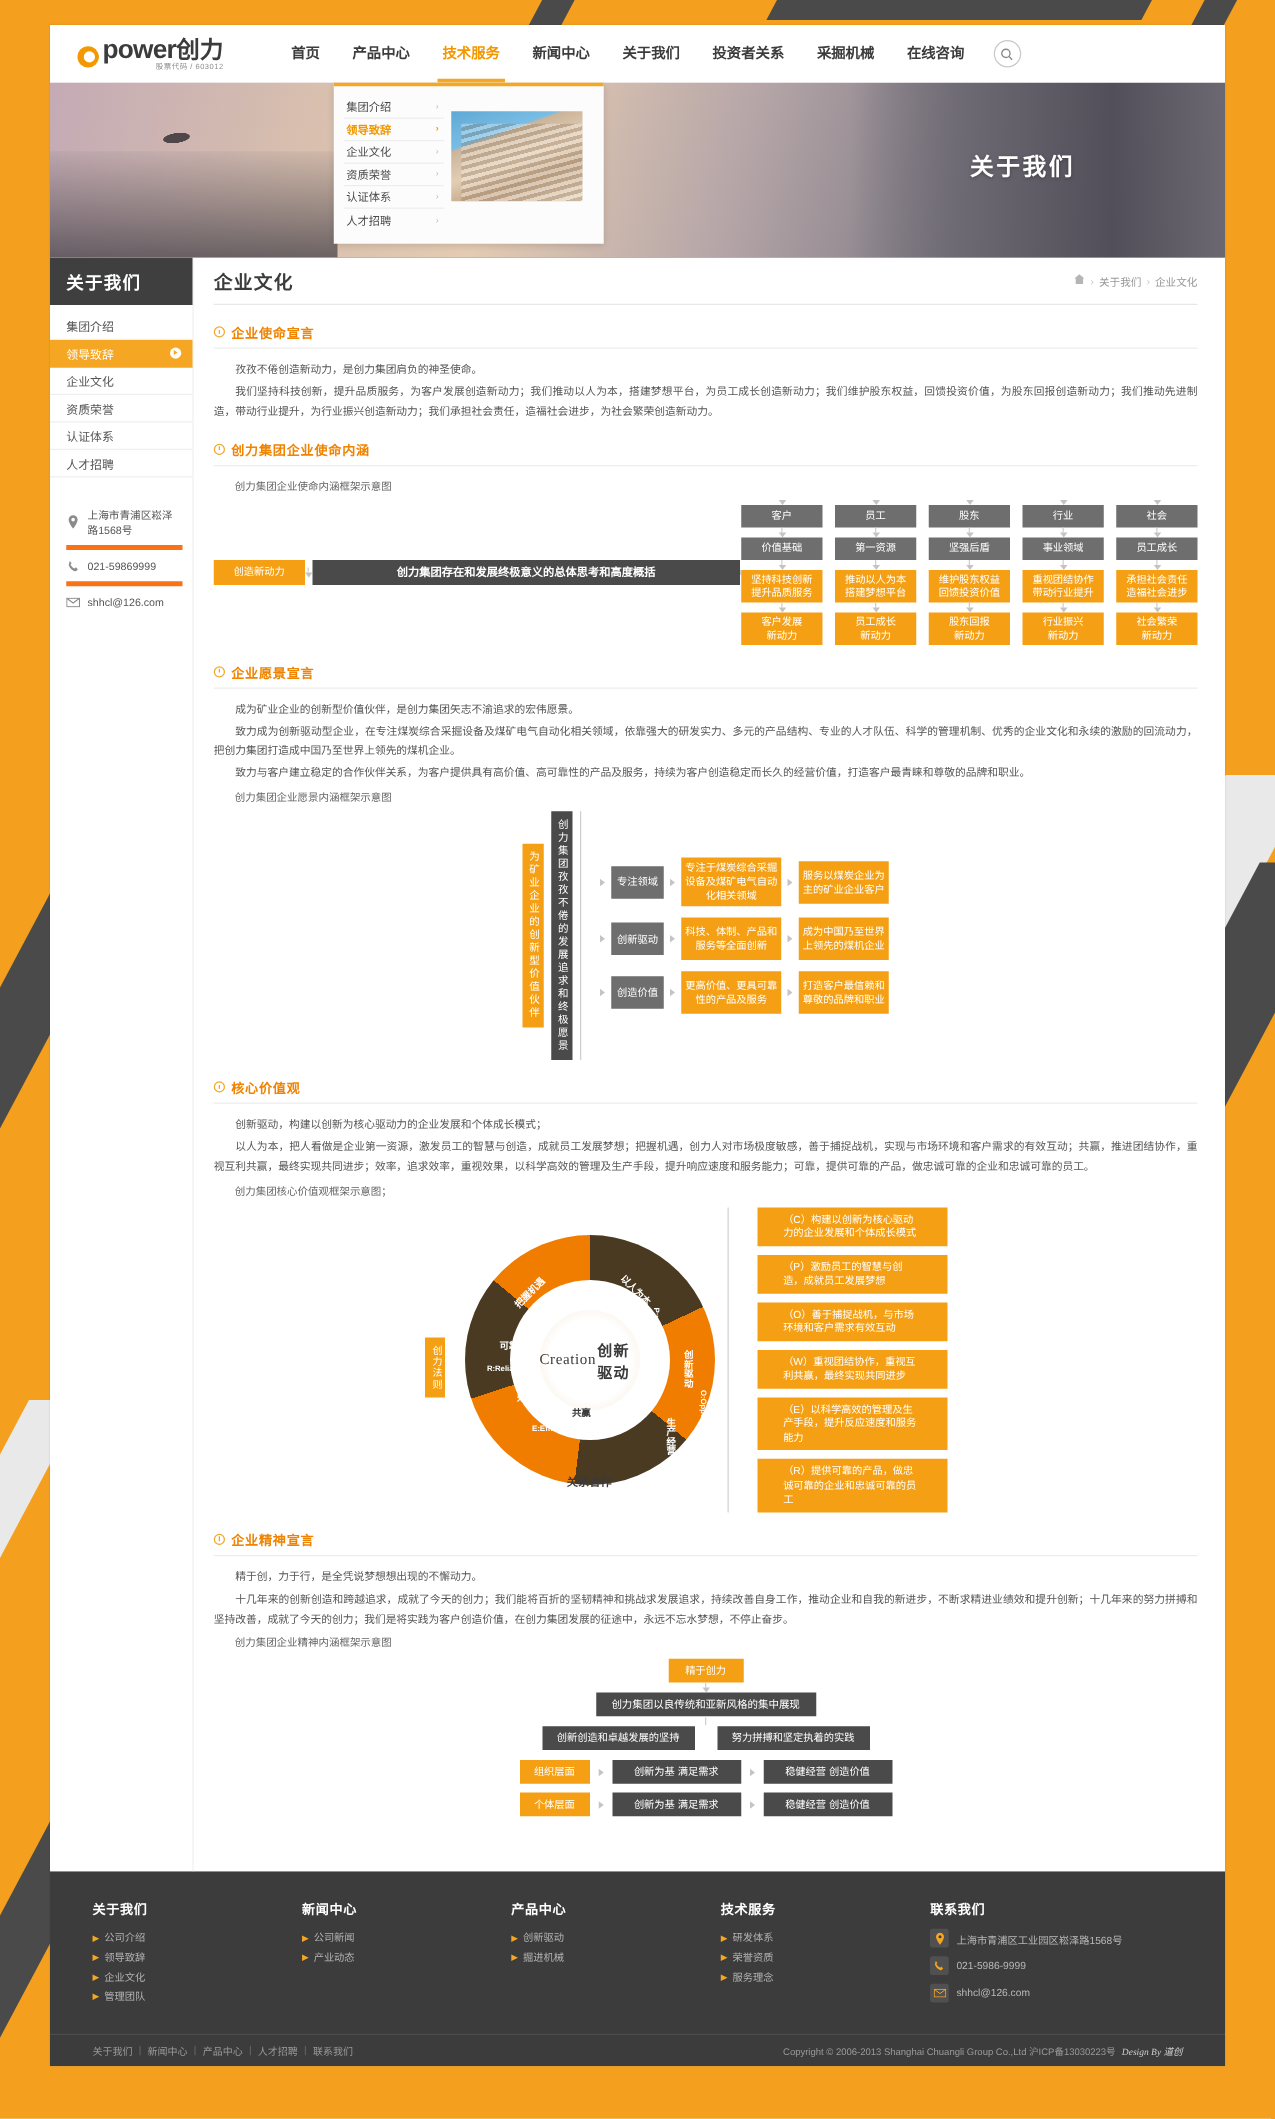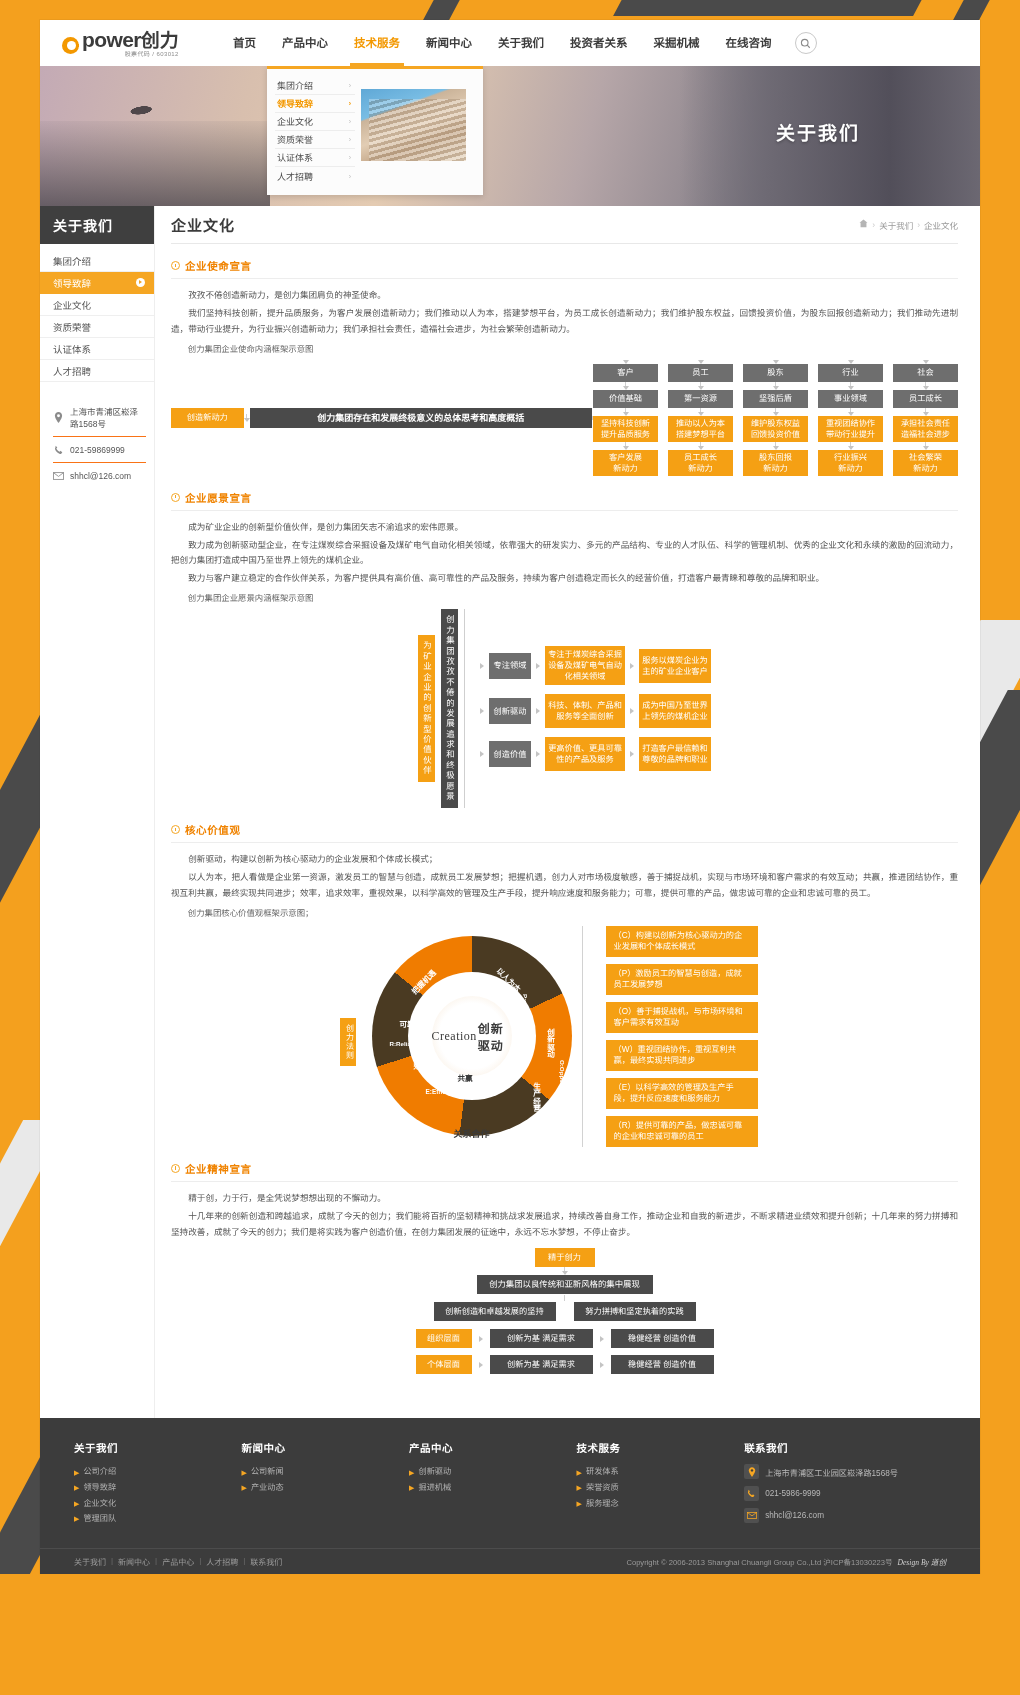--- a/index.html
+++ b/index.html
@@ -92,21 +92,21 @@
   .side-head{height:38px;background:#3f3f3f;color:#fff;display:flex;align-items:center;padding-left:13px;font-size:14px;font-weight:bold;letter-spacing:1px;}
   .side-menu{padding:6px 0 0 0;}
   .side-item{
     height:22px;display:flex;align-items:center;justify-content:space-between;
     font-size:9.5px;color:#555;padding:0 9px 0 13px;border-bottom:1px solid #efefef;cursor:pointer;
   }
   .side-item.active{background:#f5a623;color:#fff;border-bottom-color:#f5a623;}
   .side-dot{width:9px;height:9px;border-radius:50%;background:#fff;position:relative;}
   .side-dot:after{content:"";position:absolute;left:3.2px;top:2px;border-left:3px solid #f5a623;border-top:2.5px solid transparent;border-bottom:2.5px solid transparent;}
   .side-contact{padding:16px 8px 20px 13px;}
-  .sc-row{display:flex;align-items:center;gap:6px;font-size:8.5px;color:#555;padding:7px 0;border-bottom:1px solid #f97316;}
+  .sc-row{display:flex;align-items:center;gap:6px;font-size:8.5px;color:#555;padding:7px 0;border-bottom:4px solid #f97316;}
   .sc-row:last-child{border-bottom:none;}
   .sc-ico{width:11px;height:11px;flex:0 0 11px;display:flex;align-items:center;justify-content:center;color:#8b8b8b;font-size:9px;}
 
   .content{flex:1;padding:0 22px 40px 16px;background:#fff;min-width:0;}
   .content-head{display:flex;align-items:center;justify-content:space-between;height:38px;border-bottom:1px solid #e8e8e8;margin-bottom:14px;}
   .page-title{font-size:15px;color:#3c3c3c;font-weight:bold;letter-spacing:1px;}
   .crumb{font-size:8.5px;color:#999;display:flex;align-items:center;gap:4px;}
   .crumb span{color:#999;}
   .crumb .sep{color:#c9c9c9;}
 
@@ -161,21 +161,21 @@
     background:radial-gradient(circle,#fff 58%,#f6e6d2 100%);
     display:flex;flex-direction:row;align-items:center;justify-content:center;gap:1px;}
   .wheel .core .en{font-family:"Liberation Serif",serif;font-size:12px;color:#3a3a3a;letter-spacing:.5px;}
   .wheel .core .cn{font-size:12px;font-weight:bold;color:#3a3a3a;letter-spacing:1px;}
   .w-lab{position:absolute;font-size:7.6px;color:#fff;font-weight:bold;white-space:nowrap;}
   .w-lab.dark{color:#3a3a3a;}
   .w-side{position:absolute;left:-32px;top:82px;width:16px;background:#f5a014;color:#fff;
     writing-mode:vertical-rl;text-orientation:upright;font-size:8px;padding:6px 1px;text-align:center;letter-spacing:1px;}
   .w-bottom{position:absolute;left:50%;transform:translateX(-50%);bottom:-4px;font-size:9px;font-weight:bold;color:#3a3a3a;}
   .cv-list{display:flex;flex-direction:column;gap:7px;}
-  .cv-item{width:152px;min-height:27px;padding:4px 8px;font-size:8.2px;line-height:1.4;
+  .cv-item{width:152px;min-height:27px;padding:4px 21px;font-size:8.2px;line-height:1.4;
     background:#f5a014;color:#fff;display:flex;align-items:center;}
   .cv-rail{width:14px;align-self:stretch;border-left:1px solid #d2d2d2;}
 
   
   .sp-d{display:flex;flex-direction:column;align-items:center;margin:8px 0 4px 0;}
   .sp-top{width:60px;height:19px;}
   .sp-bar{width:176px;height:19px;font-size:8.4px;}
   .sp-two{display:flex;gap:18px;}
   .sp-cell{width:122px;height:19px;font-size:8.2px;}
   .sp-rows{display:flex;flex-direction:column;gap:7px;margin-top:8px;}
@@ -349,20 +349,24 @@
         </div>
       </div>
 
       <div class="sec-head">
         <span class="sec-ico"></span>
         <span class="sec-title">企业使命宣言</span>
       </div>
       <p class="body">孜孜不倦创造新动力，是创力集团肩负的神圣使命。</p>
       <p class="body">我们坚持科技创新，提升品质服务，为客户发展创造新动力；我们推动以人为本，搭建梦想平台，为员工成长创造新动力；我们维护股东权益，回馈投资价值，为股东回报创造新动力；我们推动先进制造，带动行业提升，为行业振兴创造新动力；我们承担社会责任，造福社会进步，为社会繁荣创造新动力。</p>
 
+      <div class="sec-head">
+        <span class="sec-ico"></span>
+        <span class="sec-title">创力集团企业使命内涵</span>
+      </div>
       <div class="cap">创力集团企业使命内涵框架示意图</div>
 
       <div class="diagram mission-d">
         <div class="box b-orange m-top">创造新动力</div>
         <div class="conn">
             <div class="vline"></div>
             <div class="arrow-d"></div>
           </div>
         <div class="box b-dark m-bar">创力集团存在和发展终极意义的总体思考和高度概括</div>
         <div class="conn">
@@ -578,20 +582,21 @@
           <div class="cv-item">（R）提供可靠的产品，做忠诚可靠的企业和忠诚可靠的员工</div>
         </div>
       </div>
 
       <div class="sec-head">
         <span class="sec-ico"></span>
         <span class="sec-title">企业精神宣言</span>
       </div>
       <p class="body">精于创，力于行，是全凭说梦想想出现的不懈动力。</p>
       <p class="body">十几年来的创新创造和跨越追求，成就了今天的创力；我们能将百折的坚韧精神和挑战求发展追求，持续改善自身工作，推动企业和自我的新进步，不断求精进业绩效和提升创新；十几年来的努力拼搏和坚持改善，成就了今天的创力；我们是将实践为客户创造价值，在创力集团发展的征途中，永远不忘水梦想，不停止奋步。</p>
+      <div class="cap">创力集团企业精神内涵框架示意图</div>
 
       <div class="sp-d">
         <div class="box b-orange sp-top">精于创力</div>
         <div class="conn">
             <div class="vline" style="height:6px"></div>
             <div class="arrow-d"></div>
           </div>
         <div class="box b-dark sp-bar">创力集团以良传统和亚新风格的集中展现</div>
         <div class="conn">
             <div class="vline" style="height:6px"></div>

